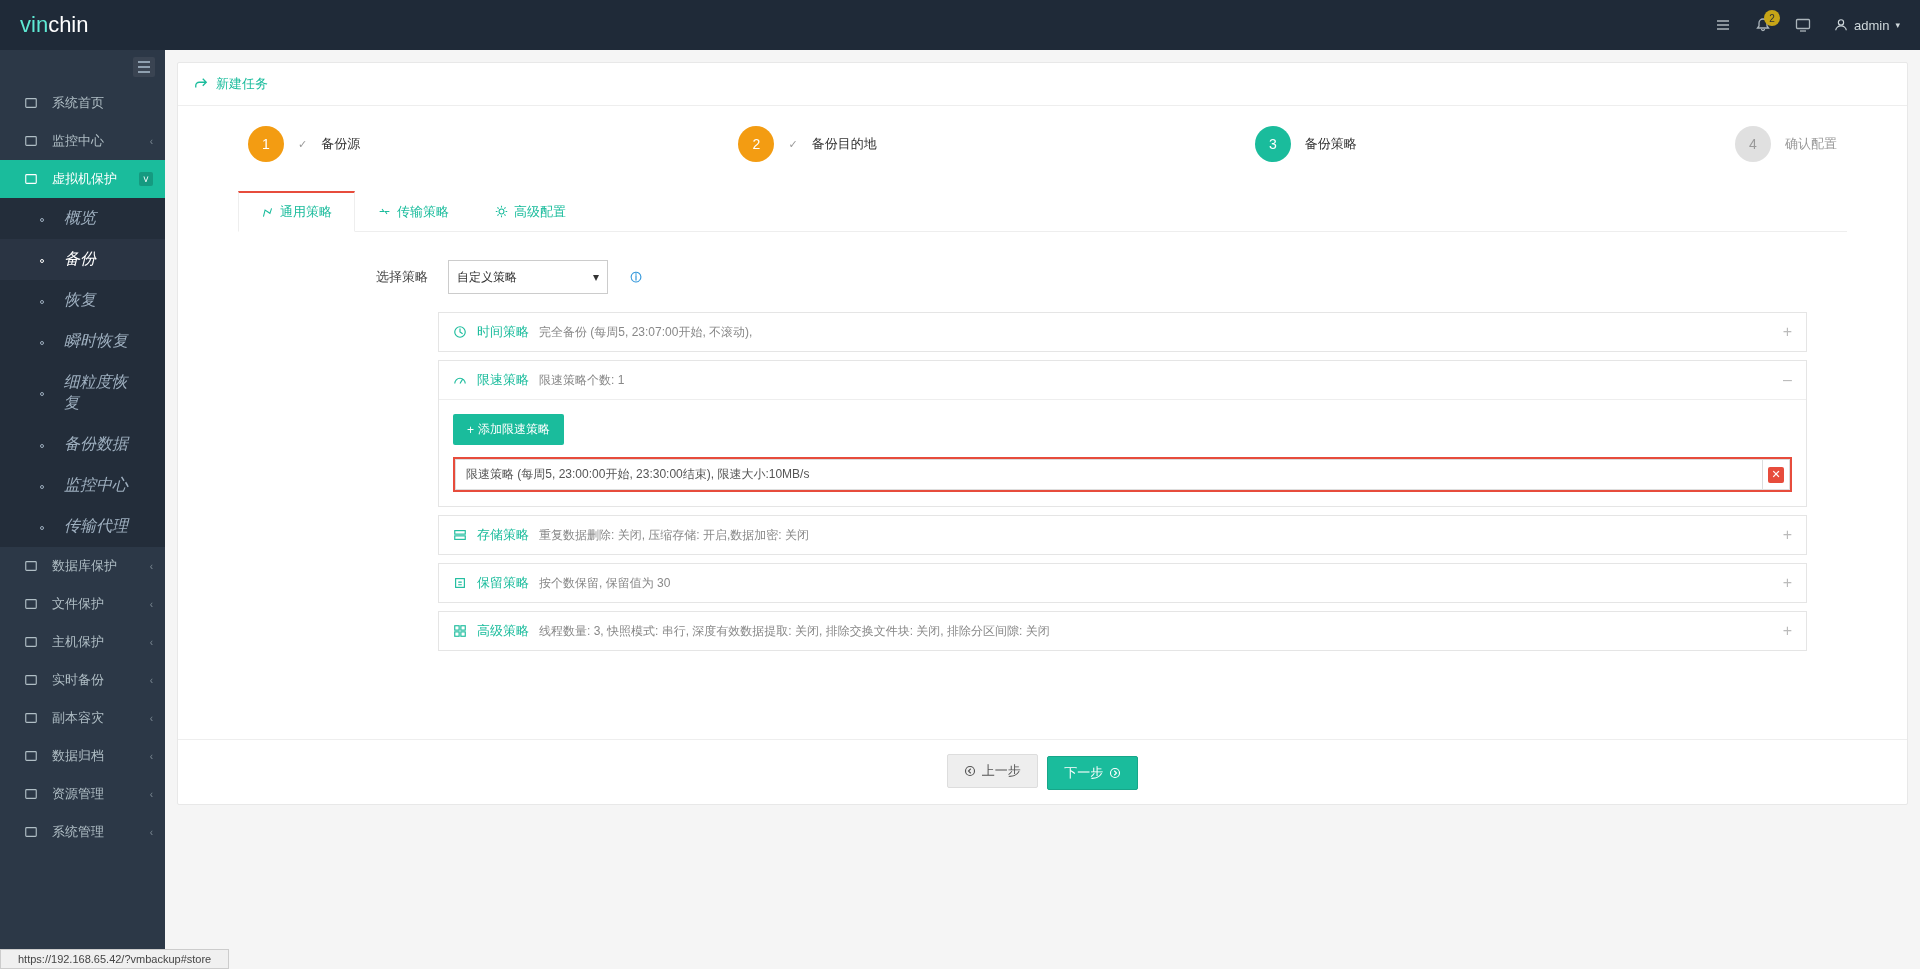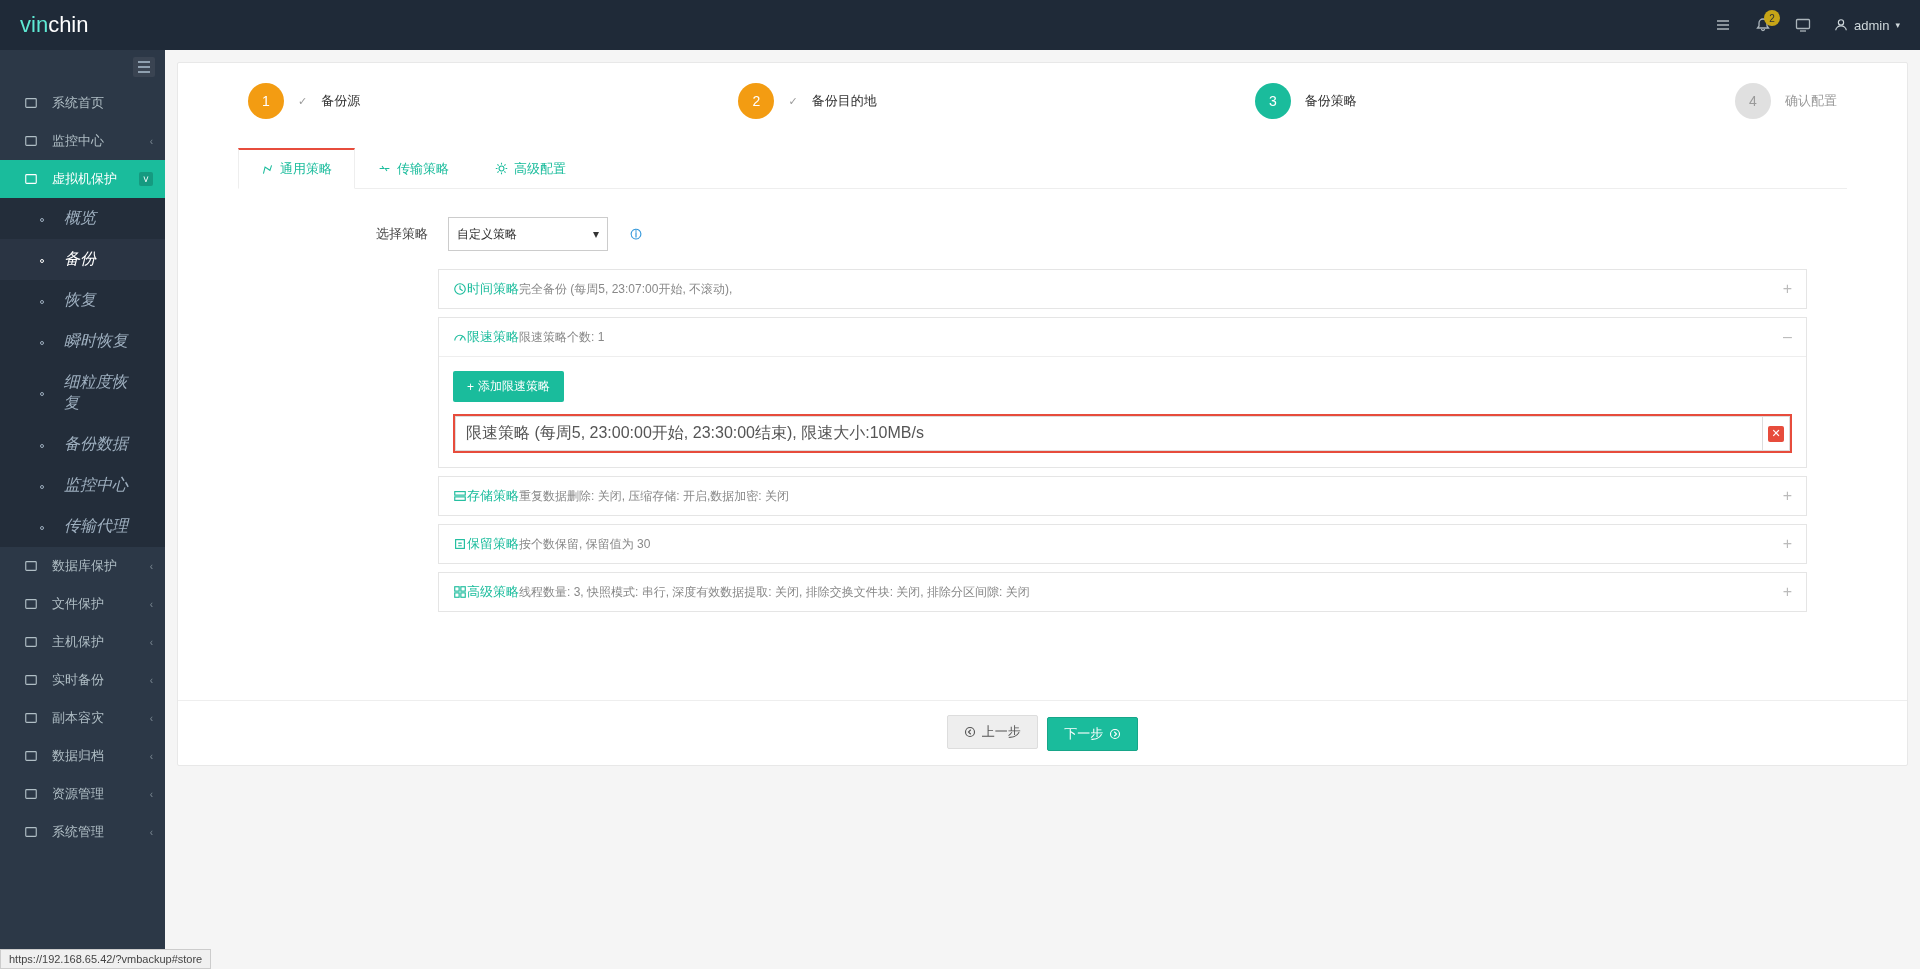--- a/index.html
+++ b/index.html
@@ -38,35 +38,35 @@
 .step.pending .step-label { color: #999; }
 .tabs { border-bottom: 1px solid #eee; display: flex; }
 .tab { padding: 10px 22px; cursor: pointer; color: #1abc9c; border: 1px solid transparent; display: flex; align-items: center; gap: 6px; position: relative; top: 1px; font-size: 13px; }
 .tab.active { border: 1px solid #eee; border-top: 2px solid #e74c3c; border-bottom: 1px solid #fff; background: #fff; }
 .strategy-row { display: flex; align-items: center; margin: 28px 0 18px; gap: 20px; }
 .strategy-label { width: 190px; text-align: right; color: #444; }
 .select-box { width: 160px; height: 34px; border: 1px solid #ccc; padding: 0 8px; display: flex; align-items: center; justify-content: space-between; background: #fff; cursor: pointer; font-size: 12px; }
 .info-icon { color: #3498db; width: 16px; height: 16px; border-radius: 50%; display: inline-flex; align-items: center; justify-content: center; font-size: 11px; font-style: normal; font-weight: bold; }
 .accordion { margin-left: 200px; margin-right: 40px; }
 .acc-item { border: 1px solid #e5e5e5; margin-bottom: 8px; background: #fff; }
-.acc-header { padding: 10px 14px; display: flex; align-items: center; cursor: pointer; position: relative; }
+.acc-header { padding: 10px 14px; display: flex; align-items: center; gap: 10px; cursor: pointer; position: relative; }
 .acc-title { color: #1abc9c; font-size: 13px; }
 .acc-desc { color: #888; font-size: 12px; }
 .acc-toggle { position: absolute; right: 14px; color: #bbb; font-size: 16px; }
 .acc-body { padding: 14px; border-top: 1px solid #eee; }
 .add-limit-btn { background: #1abc9c; color: #fff; padding: 7px 14px; display: inline-flex; align-items: center; gap: 4px; cursor: pointer; font-size: 12px; border-radius: 2px; }
 .limit-box { border: 2px solid #e74c3c; margin-top: 12px; padding: 0; display: flex; align-items: stretch; }
-.limit-text-wrap { flex: 1; border: 1px solid #ddd; border-right: none; display: flex; align-items: center; padding: 6px 10px; font-size: 16px; color: #555; }
+.limit-text-wrap { flex: 1; border: 1px solid #ddd; border-right: none; display: flex; align-items: center; padding: 6px 10px; font-size: 12px; color: #555; }
 .limit-del { width: 28px; border: 1px solid #ddd; display: flex; align-items: center; justify-content: center; }
 .del-icon { background: #e74c3c; color: #fff; width: 16px; height: 16px; display: flex; align-items: center; justify-content: center; font-size: 11px; cursor: pointer; border-radius: 2px; }
 .footer-btns { text-align: center; padding: 14px; border-top: 1px solid #eee; }
 .btn { display: inline-flex; align-items: center; gap: 6px; padding: 7px 16px; font-size: 13px; border-radius: 2px; cursor: pointer; margin: 0 3px; }
 .btn-default { background: #eee; color: #555; border: 1px solid #ddd; }
 .btn-primary { background: #1abc9c; color: #fff; border: 1px solid #17a689; }
-.status-bar { position: fixed; bottom: 0; left: 0; background: #f0f0f0; padding: 3px 8px; font-size: 11px; color: #444; border: 1px solid #ccc; }
+.status-bar { position: fixed; bottom: 0; left: 0; background: #f0f0f0; padding: 3px 17px; font-size: 11px; color: #444; border: 1px solid #ccc; }
 .ic { width: 14px; height: 14px; display: inline-block; }
 </style>
 </head>
 <body>
 
 <div class="header">
   <div class="logo">
     <span class="vin">vin</span><span>chin</span>
   </div>
   <div class="header-right">
@@ -231,20 +231,26 @@
             <rect x="2" y="3" width="12" height="10" rx="1"></rect>
           </svg></span>
         <span>系统管理</span>
         <span class="nav-chevron">‹</span>
       </div>
     </div>
 </div>
 
 <div class="main">
   <div class="panel">
+    <div class="panel-header">
+      <svg viewBox="0 0 16 16" width="14" height="14" fill="none" stroke="#1abc9c" stroke-width="1.5">
+          <path d="M10 2l4 4-4 4M14 6H6a4 4 0 0 0-4 4v2"></path>
+        </svg>
+      <span>新建任务</span>
+    </div>
     <div class="panel-body">
       <div class="steps" id="steps">
           <div class="step ">
             <div class="step-num done">1</div>
             <span class="step-check">✓</span>
             <span class="step-label">备份源</span>
           </div>
           <div class="step ">
             <div class="step-num done">2</div>
             <span class="step-check">✓</span>

